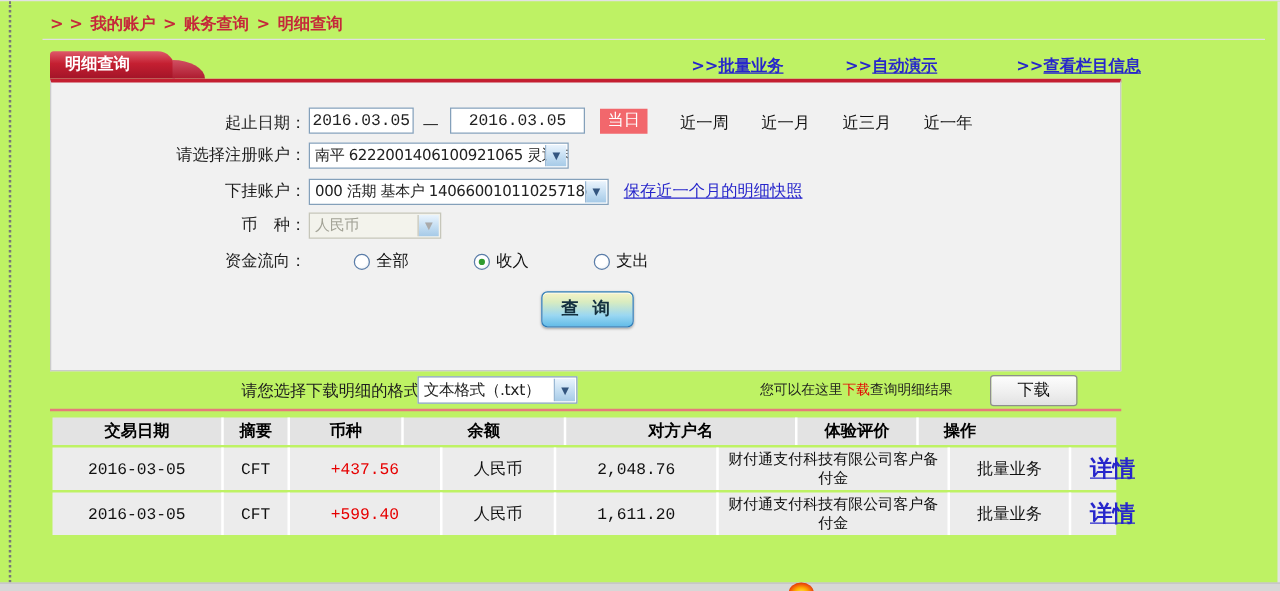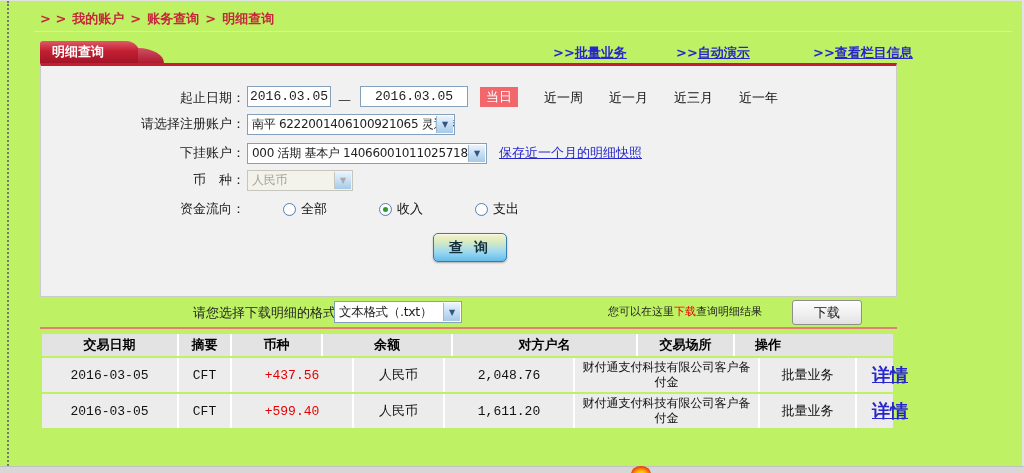--- a/index.html
+++ b/index.html
@@ -197,21 +197,21 @@
 
   <div class="red-line"></div>
 
   <div class="table">
     <div class="thead">
       <span class="th c0">交易日期</span>
       <span class="th c1">摘要</span>
       <span class="th c3">币种</span>
       <span class="th c4">余额</span>
       <span class="th c5">对方户名</span>
-      <span class="th c6">交易场所</span>
+      <span class="th c6">体验评价</span>
       <span class="th c7">操作</span>
     </div>
     <div class="trow">
       <span class="td c0 num">2016-03-05</span>
       <span class="td c1 num">CFT</span>
       <span class="td c2 num amt">+437.56</span>
       <span class="td c3">人民币</span>
       <span class="td c4 num">2,048.76</span>
       <span class="td c5">财付通支付科技有限公司客户备付金</span>
       <span class="td c6">批量业务</span>

